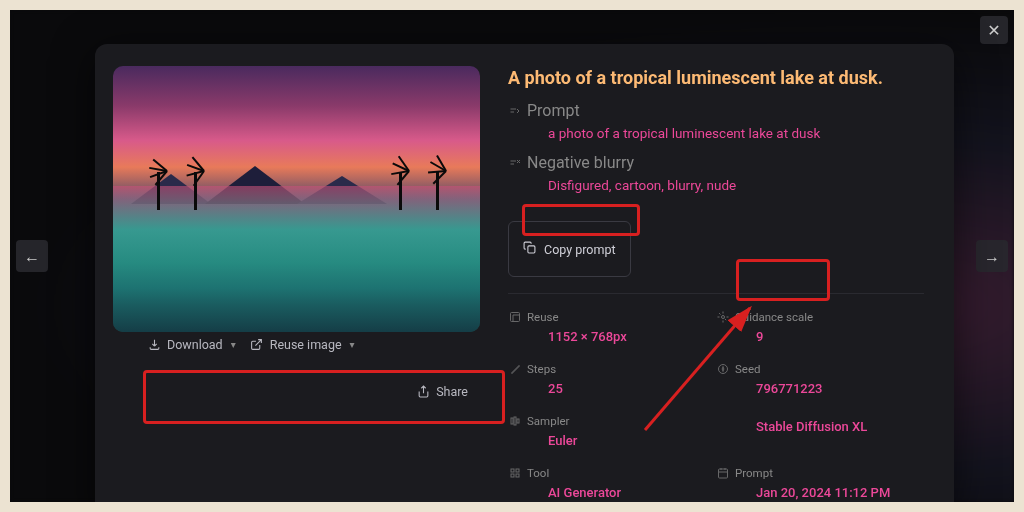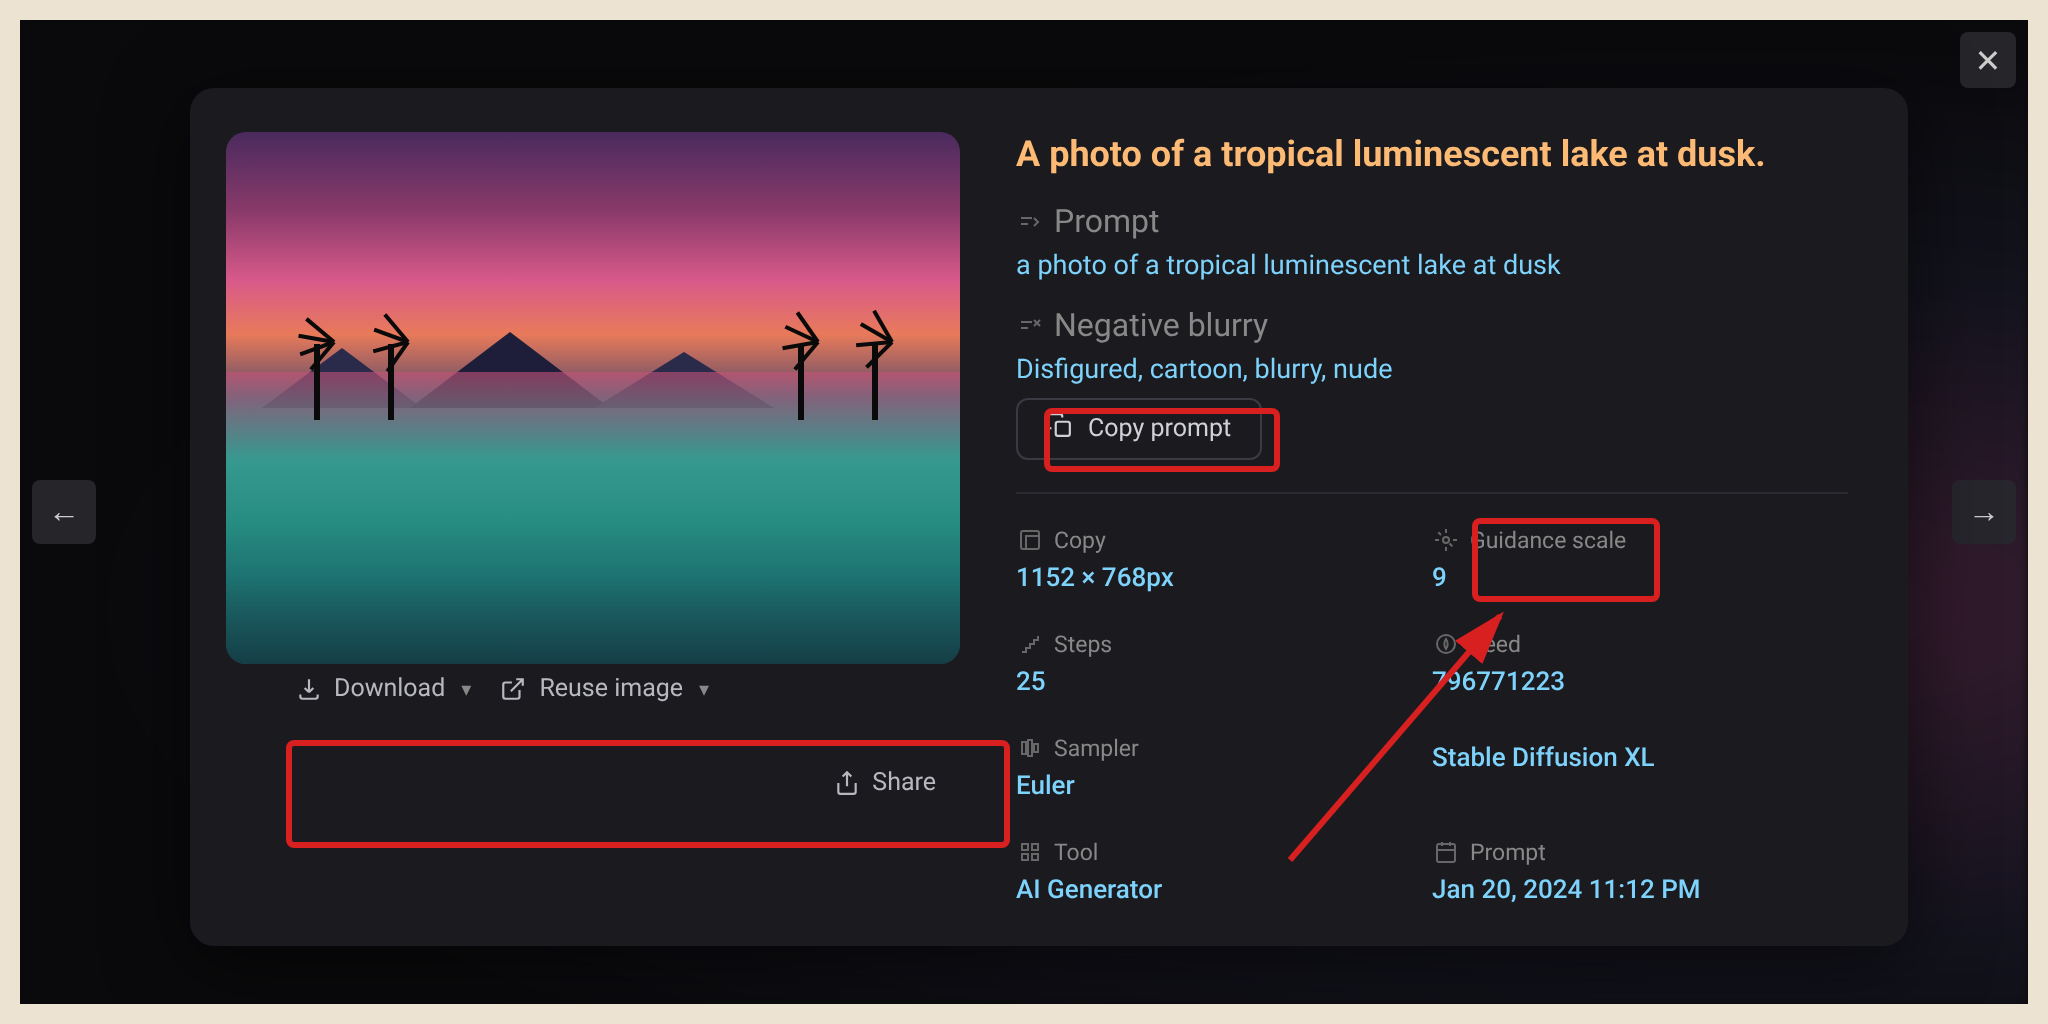--- a/index.html
+++ b/index.html
@@ -97,26 +97,26 @@
 .title {
   font-size: 18px; font-weight:700; color:#fdba74; line-height:1.3;
 }
 .field { margin-top: 12px; }
 .field-label {
   display:flex; align-items:center; gap:6px;
   color:#888; font-size:16px;
 }
 .field-label .ico { width:13px; height:13px; display:flex; align-items:center; justify-content:center; opacity:0.7; }
 .field-value {
-  color:#7dd3fc; font-size:13.5px; margin-top:5px;
+  color:#ec4899; font-size:13.5px; margin-top:5px;margin-left:40px;
 }
 .copy-btn {
   display:inline-flex; align-items:center; gap:8px;
   border:1px solid #3a3a42; border-radius:6px;
-  padding:6px 14px; margin-top:6px;
+  padding:19px 14px; margin-top:28px;
   color:#d0d0d8; font-size:12.5px;
   cursor:pointer;
 }
 .divider {
   height:1px; background:#2a2a30; margin:16px 0;
 }
 .meta-grid {
   display:grid; grid-template-columns: 1fr 1fr; gap:18px 0;
 }
 .meta-item .field-label { font-size:11.5px; }
@@ -267,21 +267,21 @@
 
       <div class="meta-grid">
         <div class="meta-item">
           <div class="field-label">
               <span class="ico">
                 <svg width="12" height="12" viewBox="0 0 24 24" fill="none" stroke="currentColor" stroke-width="2">
                   <rect x="3" y="3" width="18" height="18" rx="2"></rect>
                   <path d="M8 21V8h13"></path>
                 </svg>
               </span>
-              <span>Copy</span>
+              <span>Reuse</span>
             </div>
           <div class="field-value">1152 × 768px</div>
         </div>
         <div class="meta-item">
           <div class="field-label">
               <span class="ico">
                 <svg width="12" height="12" viewBox="0 0 24 24" fill="none" stroke="currentColor" stroke-width="2">
                   <circle cx="12" cy="12" r="3"></circle>
                   <path d="M12 1v4m0 14v4M4.22 4.22l2.83 2.83m8.49 8.49l2.83 2.83M1 12h4m14 0h4"></path>
                 </svg>

